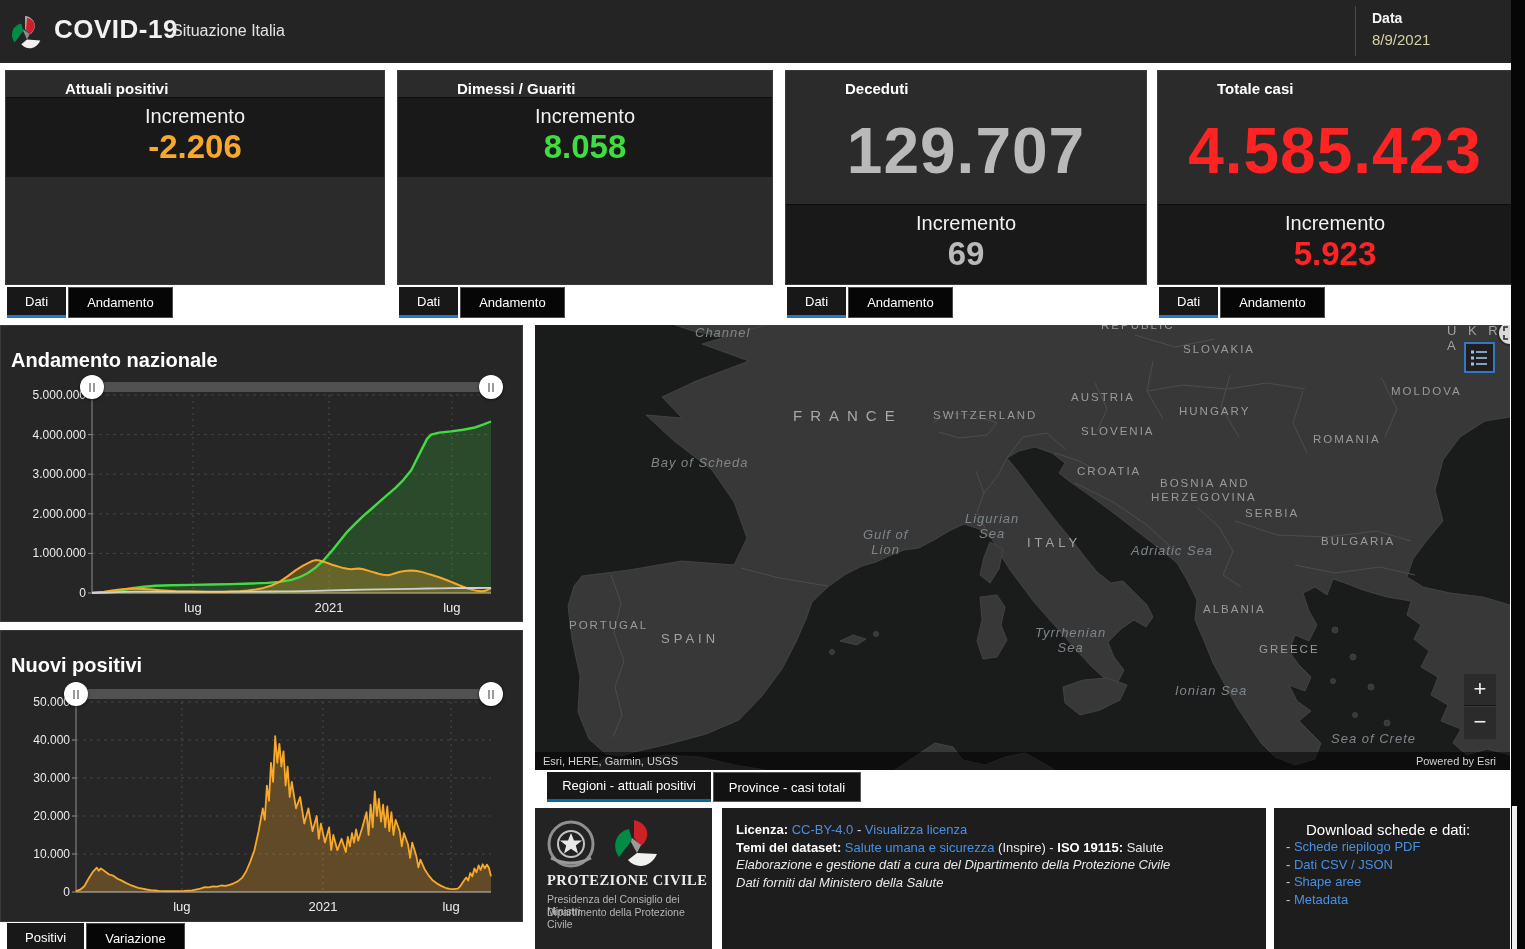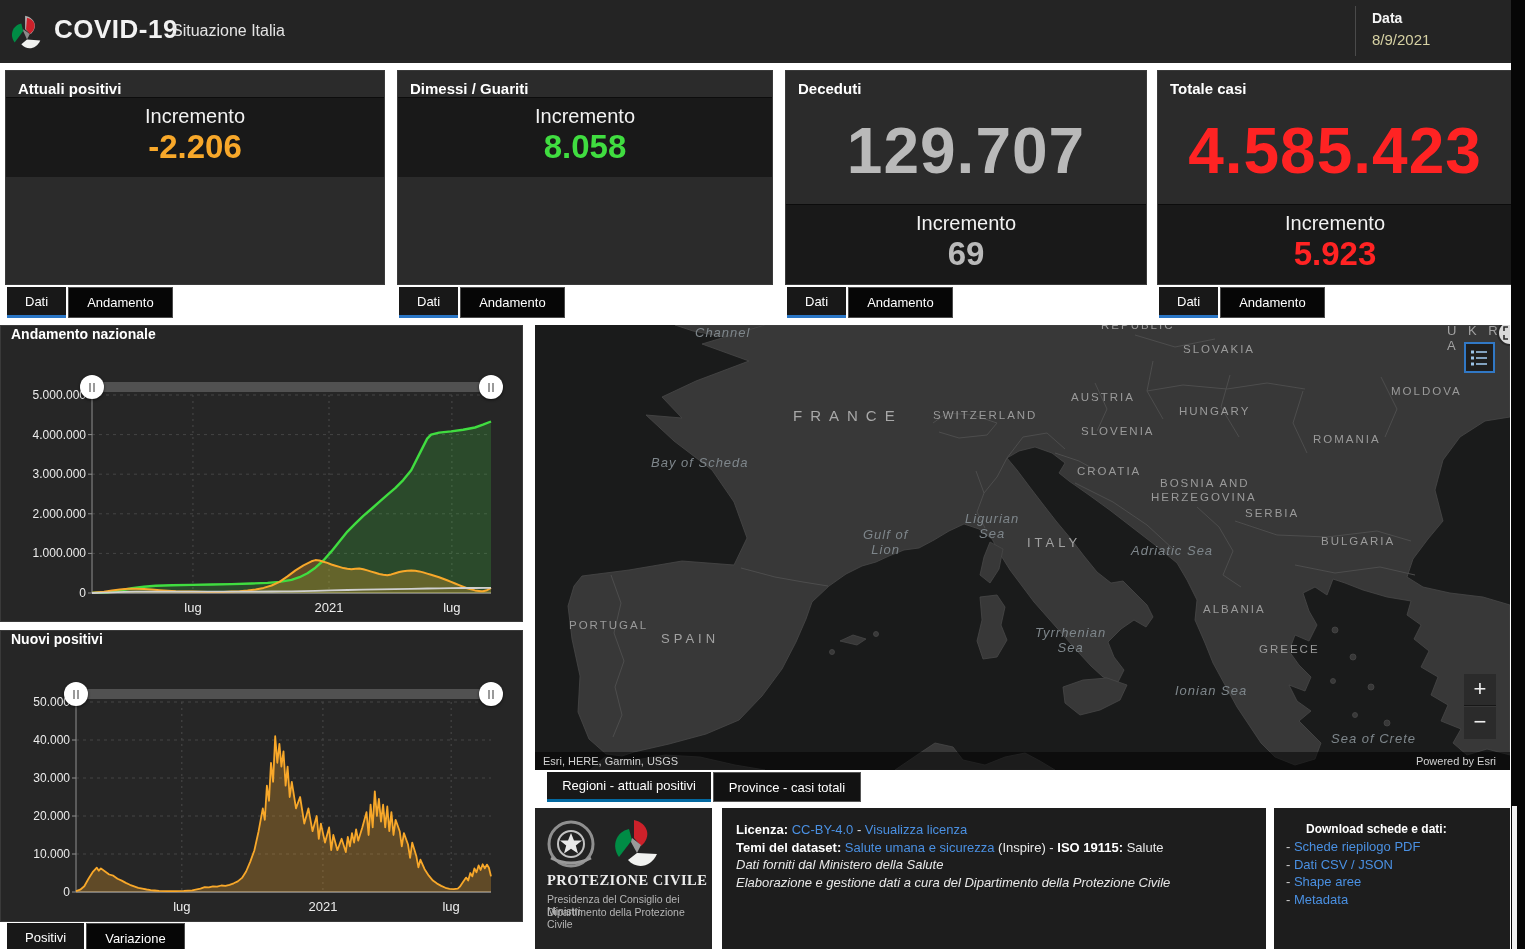--- a/index.html
+++ b/index.html
@@ -11,32 +11,32 @@
   #header { position:absolute; left:0; top:0; width:1525px; height:63px; background:#242424; }
   #header-logo { position:absolute; left:8px; top:12px; width:38px; height:40px; }
   #header-title { position:absolute; left:54px; top:14px; font-size:26px; font-weight:bold; color:#f2f2f2; letter-spacing:0.5px; }
   #header-subtitle { position:absolute; left:172px; top:22px; font-size:16px; color:#e3e3e3; }
   #header-sep { position:absolute; left:1355px; top:6px; width:1px; height:50px; background:#4a4a4a; }
   #date-label { position:absolute; left:1372px; top:10px; font-size:14px; font-weight:bold; color:#f5f5f5; }
   #date-value { position:absolute; left:1372px; top:31px; font-size:15px; color:#d6d1a3; }
 
   
   .card { position:absolute; top:70px; height:215px; background:#2b2b2b; border:1px solid #3a3a3a; display:flex; flex-direction:column; }
-  .card-title { padding:9px 12px 0 12px; font-size:15px; font-weight:bold; color:#ffffff; }
+  .card-title { padding:9px 12px 0 12px; font-size:15px; font-weight:bold; color:#ffffff;margin-left:47px; }
   .card-value { flex:1; display:flex; align-items:center; justify-content:center; font-size:64px; font-weight:bold; letter-spacing:1px; }
   .card-incr { height:80px; background:#191919; border-top:1px solid #0c0c0c; text-align:center; }
   .card-incr-label { padding-top:7px; font-size:20px; color:#f2f2f2; }
   .card-incr-value { font-size:33px; font-weight:bold; line-height:38px; }
   .tabsrow { position:absolute; top:287px; height:31px; display:flex; gap:2px; }
   .tab { height:31px; display:flex; align-items:center; justify-content:center; font-size:13px; color:#ffffff; padding:0 18px; background:#060606; border:1px solid #4a4a4a; cursor:pointer; }
   .tab.active { background:#181818; border:none; border-bottom:3px solid #2a76c6; }
 
   
   .panel { position:absolute; left:0; width:523px; background:#262626; border:1px solid #3a3a3a; }
-  .panel-title { position:absolute; left:10px; top:0; font-size:14px; font-weight:bold; color:#ffffff; }
+  .panel-title { position:absolute; left:10px; top:23px; font-size:20px; font-weight:bold; color:#ffffff; }
   .panel svg { position:absolute; left:0; top:0; }
   .slider-track { position:absolute; height:10px; background:#515151; border-radius:5px; }
   .slider-handle { position:absolute; width:24px; height:24px; border-radius:50%; background:#ffffff; box-shadow:0 1px 3px rgba(0,0,0,.6); display:flex; align-items:center; justify-content:center; cursor:ew-resize; }
   .slider-grip { width:6px; height:9px; border-left:2px solid #9a9a9a; border-right:2px solid #9a9a9a; }
 
   
   #map { position:absolute; left:535px; top:325px; width:975px; height:445px; background:#1a1b1b; overflow:hidden; cursor:grab; }
   .maplbl { position:absolute; white-space:pre-line; pointer-events:none; }
   .lbl-country { color:#a2a2a2; font-size:13px; letter-spacing:4px; }
   .lbl-country-lg { color:#a8a8a8; font-size:15px; letter-spacing:8px; }
@@ -61,21 +61,21 @@
   .footbox { position:absolute; top:808px; height:141px; }
   #foot-logo { left:535px; width:177px; background:#232323; }
   #pc-name { position:absolute; left:12px; top:64px; font-family:"Liberation Serif", serif; font-size:14.5px; font-weight:bold; color:#ededed; letter-spacing:0.5px; }
   .pc-line { position:absolute; left:12px; font-size:10.5px; color:#b5b5b5; }
   #foot-license { left:722px; width:544px; background:#1d1d1d; padding:13px 14px; }
   .lic-line { font-size:13px; line-height:17.5px; color:#e8e8e8; }
   .lic-line .b { font-weight:bold; color:#ffffff; }
   .lic-line .lk { color:#4a90e2; cursor:pointer; }
   .lic-line.it { font-style:italic; }
   #foot-dl { left:1274px; width:236px; background:#1d1d1d; padding:13px 12px; }
-  #dl-title { font-size:12px; font-weight:bold; color:#ffffff; line-height:17px;padding-left:20px; }
+  #dl-title { font-size:15px; font-weight:normal; color:#ffffff; line-height:17px;padding-left:20px; }
   .dl-link { font-size:13px; line-height:17.5px; color:#cfcfcf; }
   .dl-link span { color:#4a90e2; cursor:pointer; }
 
   
   #scrollbar { position:absolute; left:1511px; top:0; width:14px; height:949px; background:#060606; }
   #scroll-thumb { position:absolute; left:1px; top:806px; width:5px; height:143px; background:#f0f0f0; }
 </style>
 </head>
 <body>
 
@@ -332,22 +332,22 @@
       </g>
     </svg>
     <div id="pc-name">PROTEZIONE CIVILE</div>
     <div class="pc-line" style="top:85px;">Presidenza del Consiglio dei Ministri</div>
     <div class="pc-line" style="top:98px;">Dipartimento della Protezione Civile</div>
   </div>
 
   <div class="footbox" id="foot-license">
       <div class="lic-line"><span class="b">Licenza: </span><span class="lk">CC-BY-4.0</span><span> - </span><span class="lk">Visualizza licenza</span></div>
       <div class="lic-line"><span class="b">Temi del dataset: </span><span class="lk">Salute umana e sicurezza</span><span> (Inspire) - </span><span class="b">ISO 19115: </span><span>Salute</span></div>
+      <div class="lic-line it">Elaborazione e gestione dati a cura del Dipartimento della Protezione Civile</div>
       <div class="lic-line it">Dati forniti dal Ministero della Salute</div>
-      <div class="lic-line it">Elaborazione e gestione dati a cura del Dipartimento della Protezione Civile</div>
     </div>
 
   <div class="footbox" id="foot-dl">
     <div id="dl-title">Download schede e dati:</div>
   <div class="dl-link">- <span>Schede riepilogo PDF</span></div>
       <div class="dl-link">- <span>Dati CSV / JSON</span></div>
       <div class="dl-link">- <span>Shape aree</span></div>
       <div class="dl-link">- <span>Metadata</span></div>
     </div>
 

